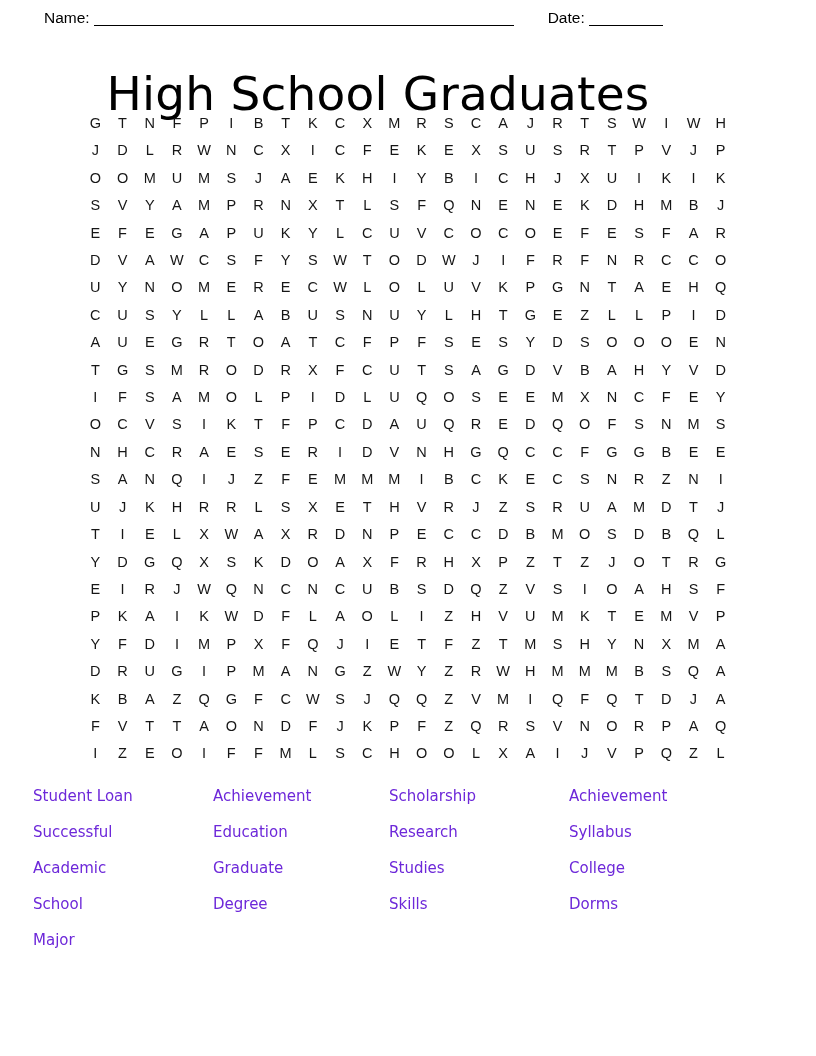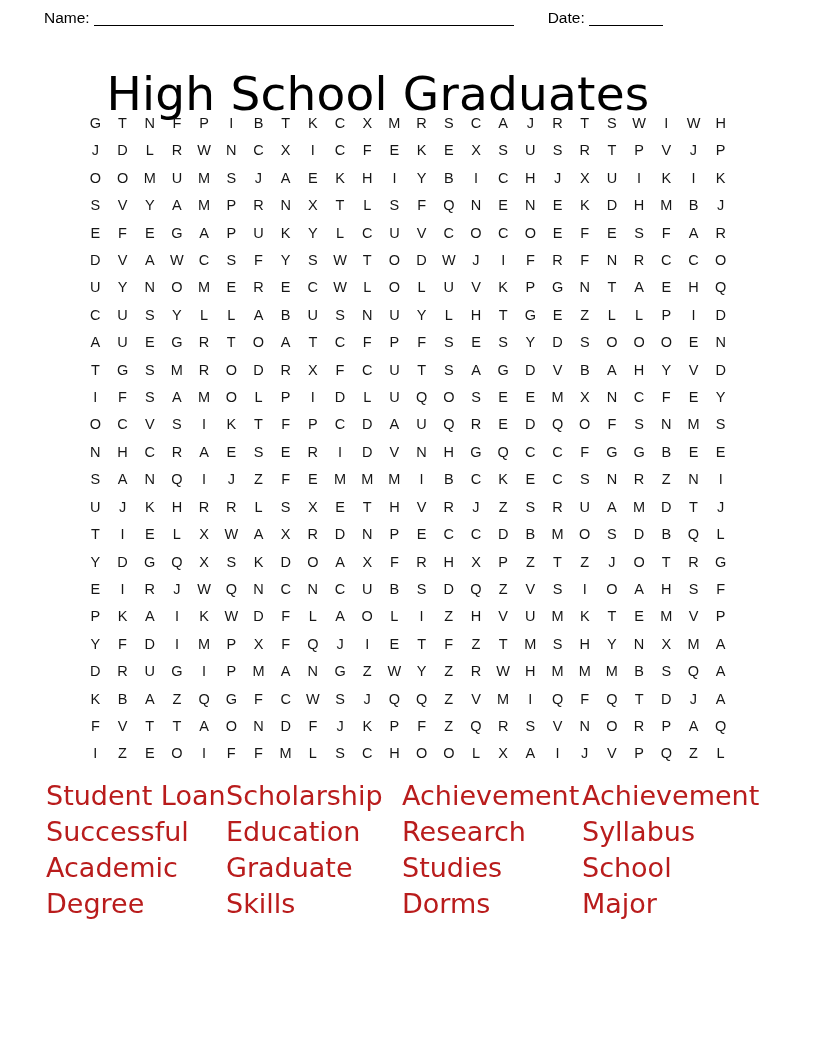--- a/index.html
+++ b/index.html
@@ -80,30 +80,30 @@
     line-height: 27.4px;
     font-weight: 400;
     color: #161616;
     padding: 0;
   }
 
   
   .word-list {
     position: absolute;
     top: 778px;
-    left: 46px;
+    left: 33px;
     width: 724px;
     display: grid;
     grid-template-columns: 180px 176px 180px 180px;
     grid-auto-rows: 36px;
     font-family: "DejaVu Sans", sans-serif;
-    font-size: 27px;
+    font-size: 15px;
     line-height: 36px;
     font-weight: 400;
-    color: #b91c1c;
+    color: #6d28d9;
   }
   .word-list .word {
     white-space: nowrap;
     overflow: visible;
   }
 </style>
 </head>
 <body>
 
 <div class="header-row">
@@ -742,28 +742,29 @@
           <td>Q</td>
           <td>Z</td>
           <td>L</td>
         </tr>
       </tbody>
   </table>
 </div>
 
 <div class="word-list">
     <div class="word">Student Loan</div>
+    <div class="word">Achievement</div>
     <div class="word">Scholarship</div>
-    <div class="word">Achievement</div>
     <div class="word">Achievement</div>
     <div class="word">Successful</div>
     <div class="word">Education</div>
     <div class="word">Research</div>
     <div class="word">Syllabus</div>
     <div class="word">Academic</div>
     <div class="word">Graduate</div>
     <div class="word">Studies</div>
+    <div class="word">College</div>
     <div class="word">School</div>
     <div class="word">Degree</div>
     <div class="word">Skills</div>
     <div class="word">Dorms</div>
     <div class="word">Major</div>
   </div>
 
 </body></html>

